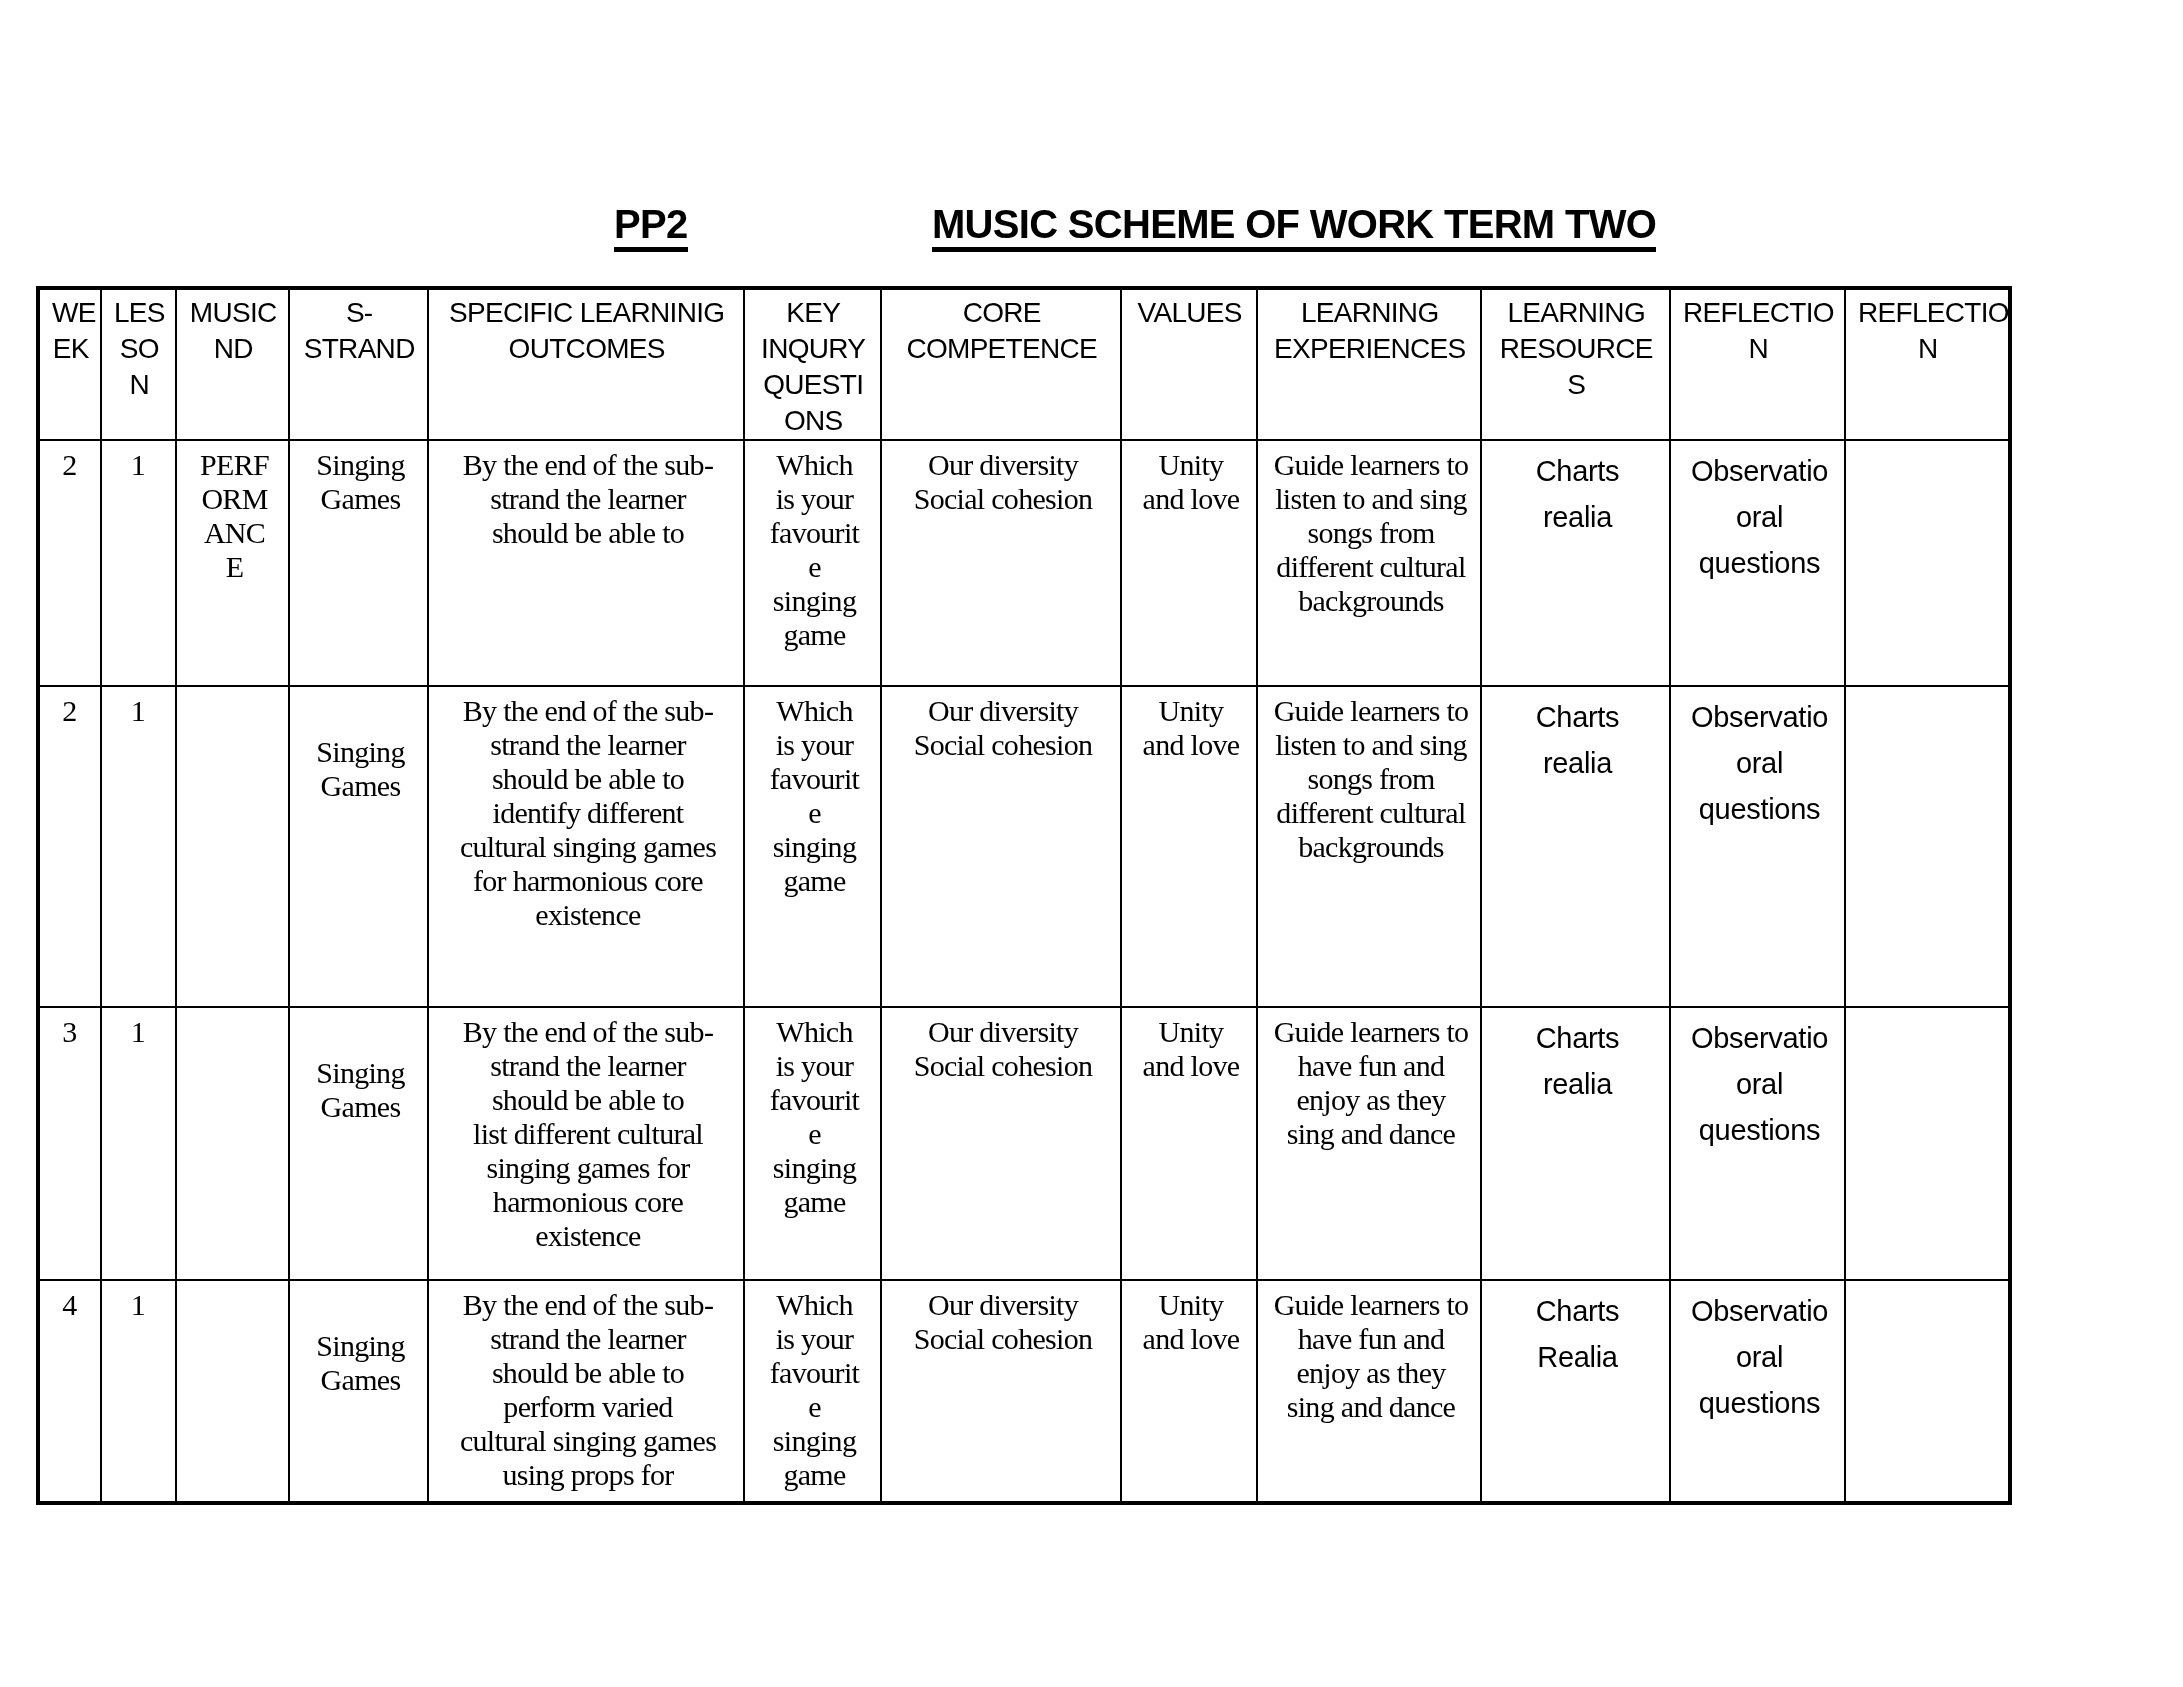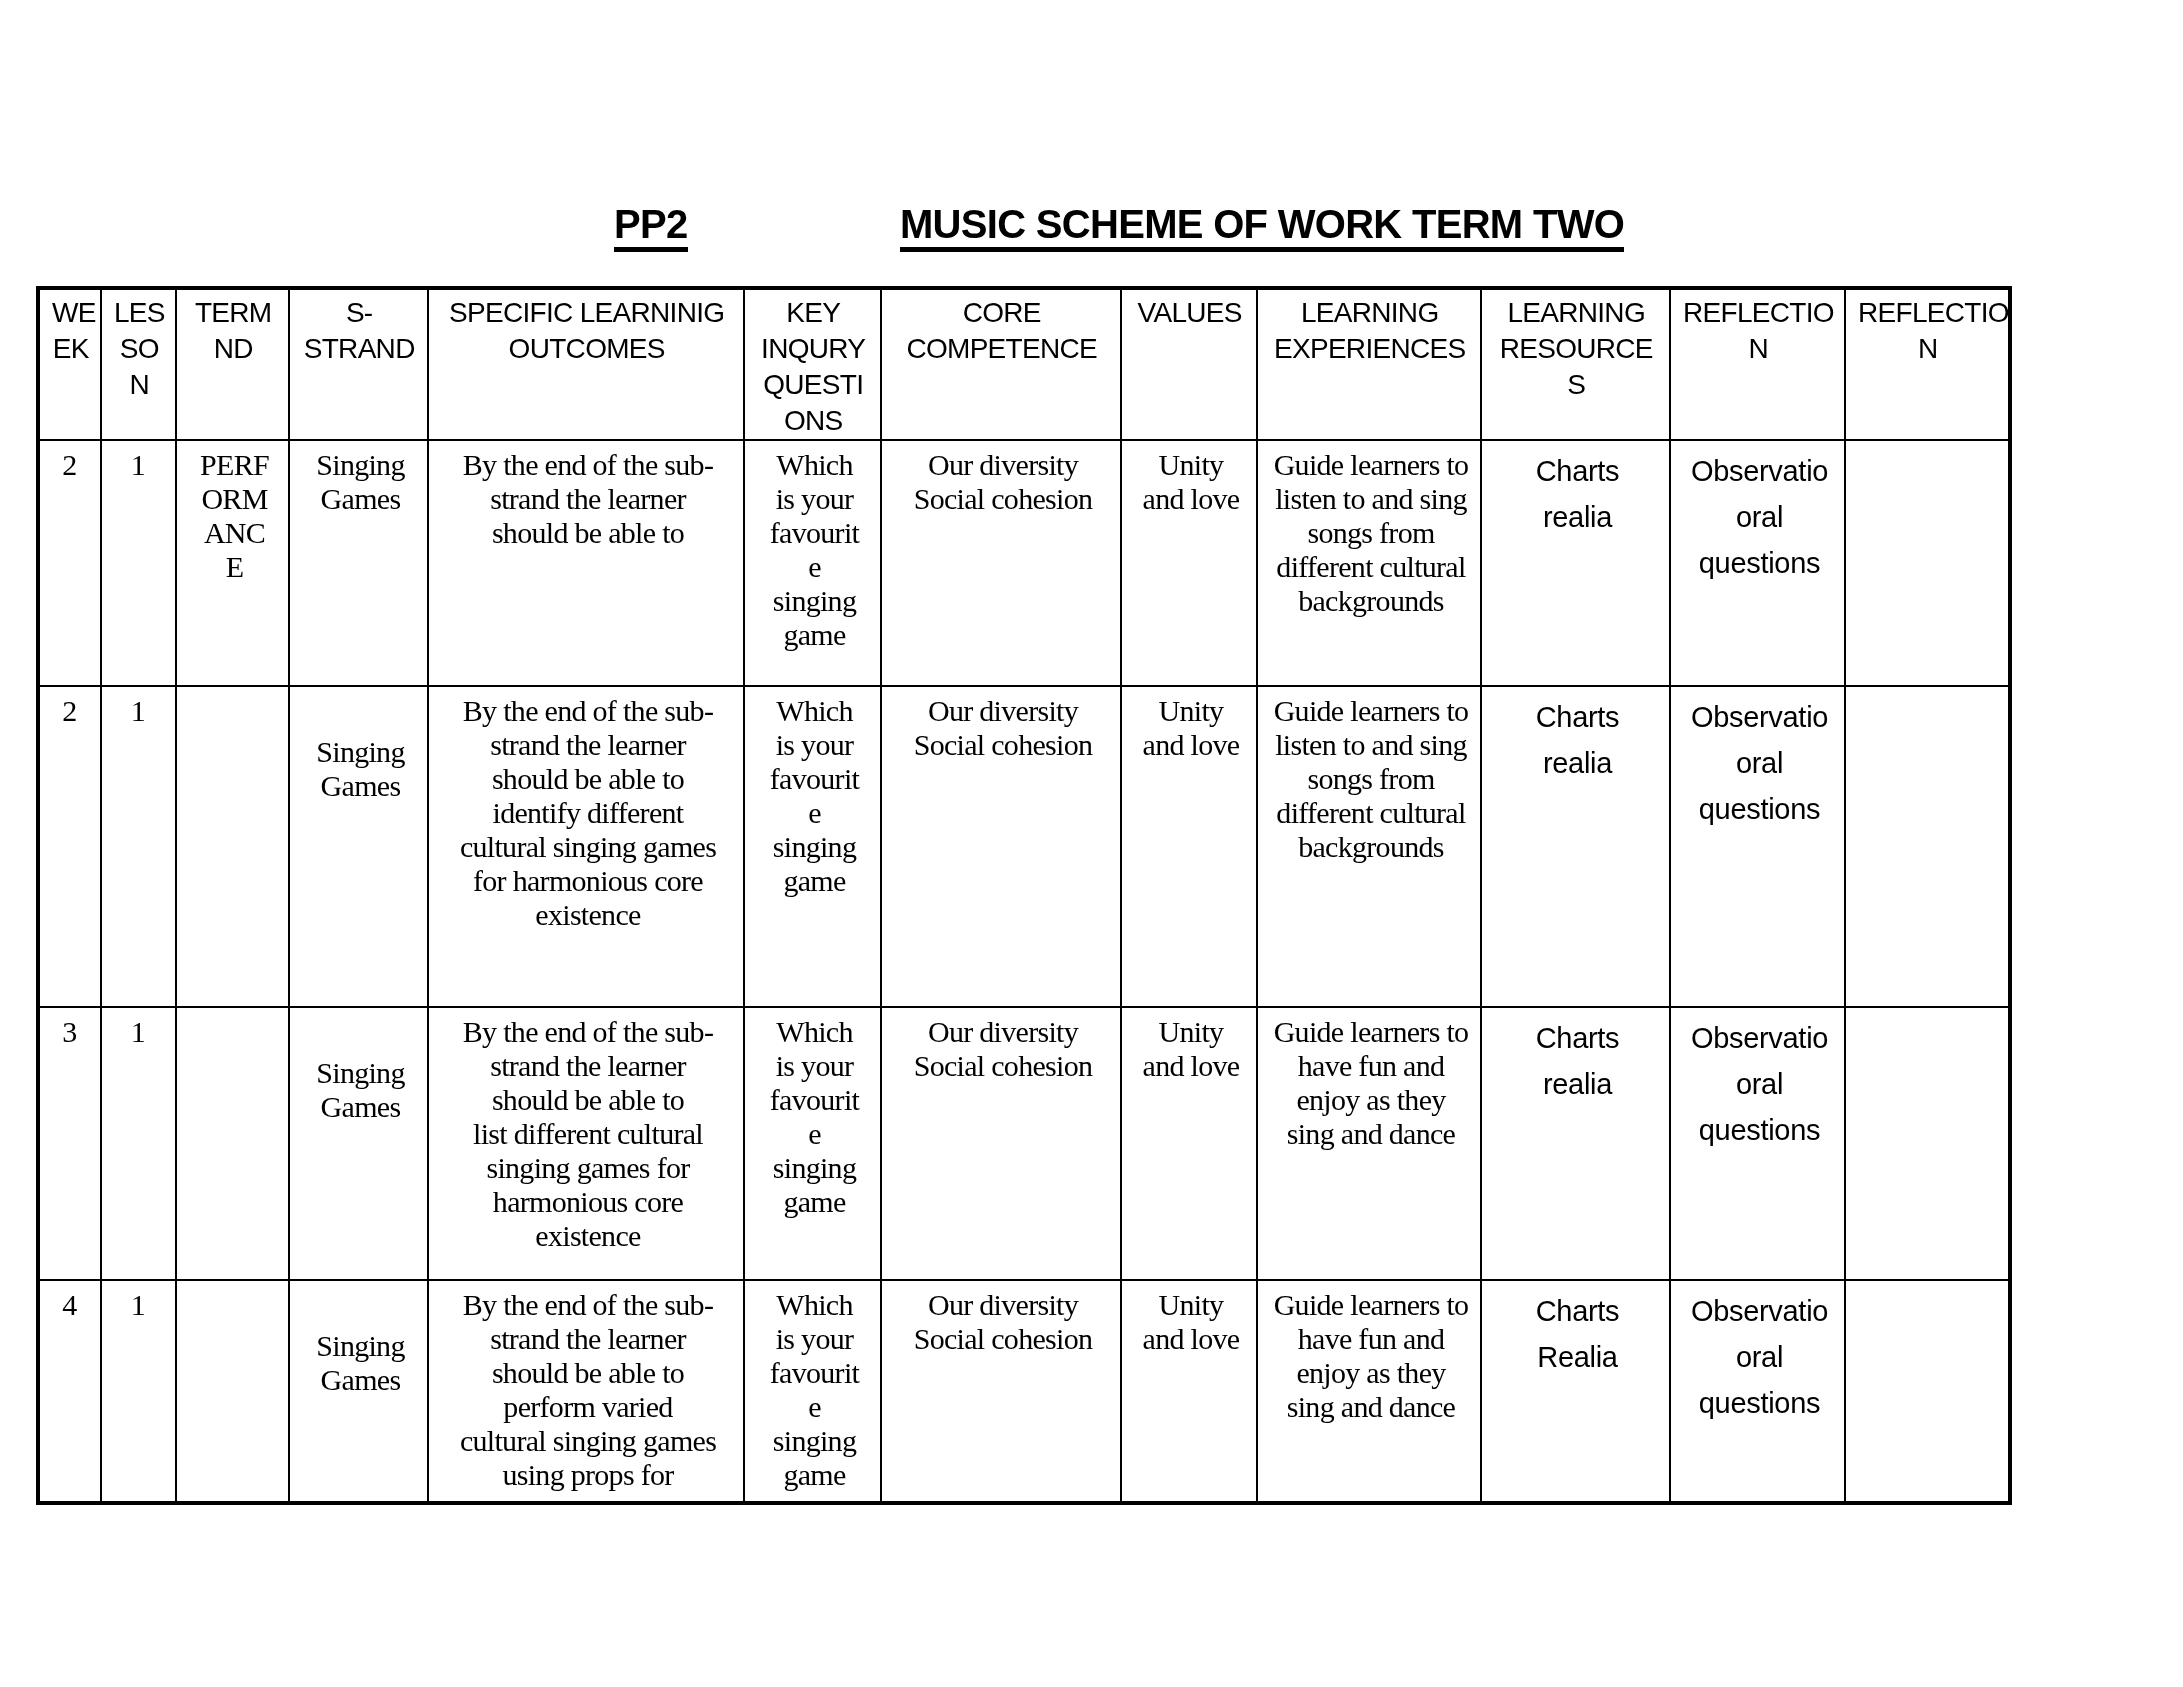--- a/index.html
+++ b/index.html
@@ -12,21 +12,21 @@
     overflow:hidden;
   }
   .titlebar{position:absolute;top:204px;left:0;width:1922px;height:60px;text-decoration:underline;}
   .doc-label{
     position:absolute;left:614px;top:0;
     font-weight:bold;font-size:40px;line-height:41px;
     letter-spacing:-0.7px;
     border-bottom:5.3px solid #000;padding-bottom:2px;
   }
   .doc-title{
-    position:absolute;left:900px;top:0;
+    position:absolute;left:932px;top:0;
     font-weight:bold;font-size:40px;line-height:41px;
     letter-spacing:-0.7px;
     border-bottom:5.3px solid #000;padding-bottom:2px;
   }
   table.scheme{
     position:absolute;left:36px;top:286px;
     width:1972px;
     table-layout:fixed;
     border-collapse:collapse;
     border:4px solid #000;
@@ -82,21 +82,21 @@
       <col style="width:175px">
       <col style="width:165px">
   </colgroup>
   <tbody>
     <tr style="height:149px">
       <th>WE
 EK</th>
       <th>LES
 SO
 N</th>
-      <th>TERM
+      <th>MUSIC
 ND</th>
       <th>S-
 STRAND</th>
       <th>SPECIFIC LEARNINIG
 OUTCOMES</th>
       <th>KEY
 INQURY
 QUESTI
 ONS</th>
       <th>CORE

